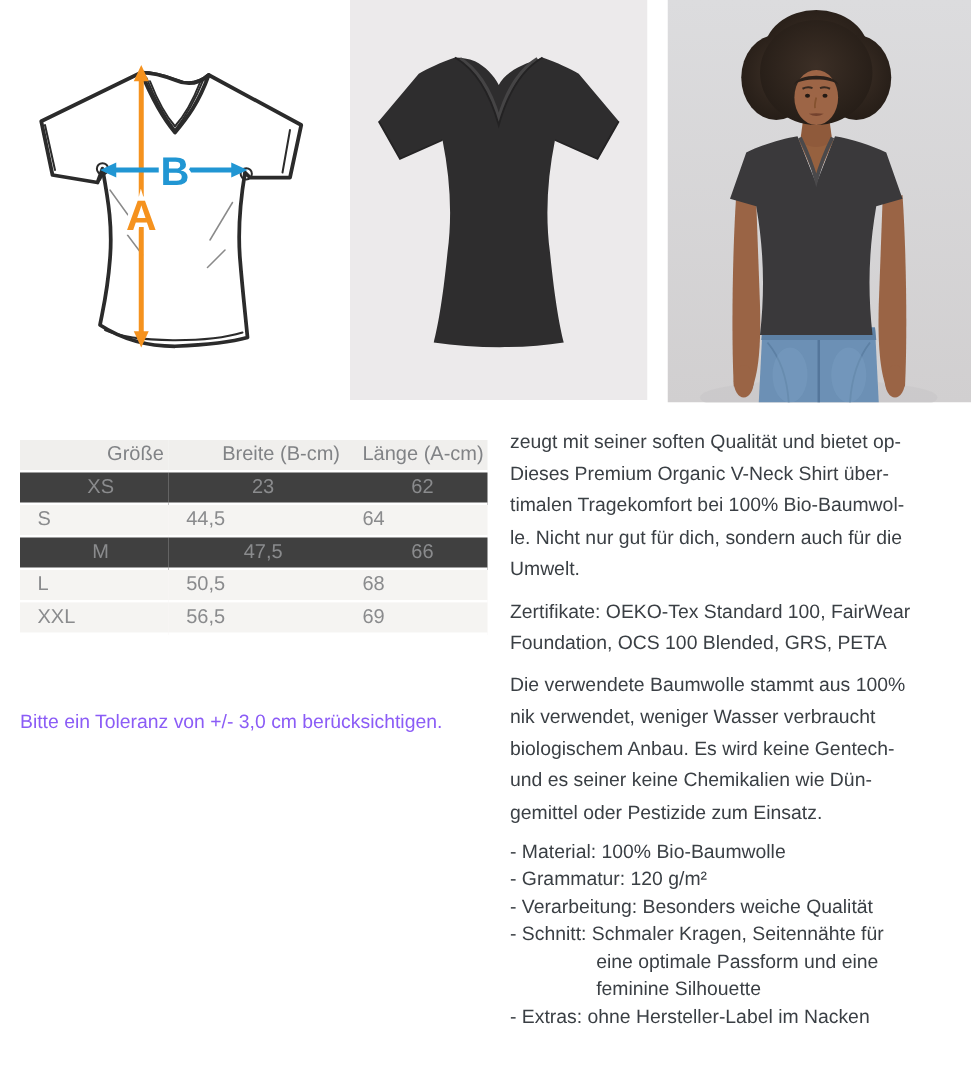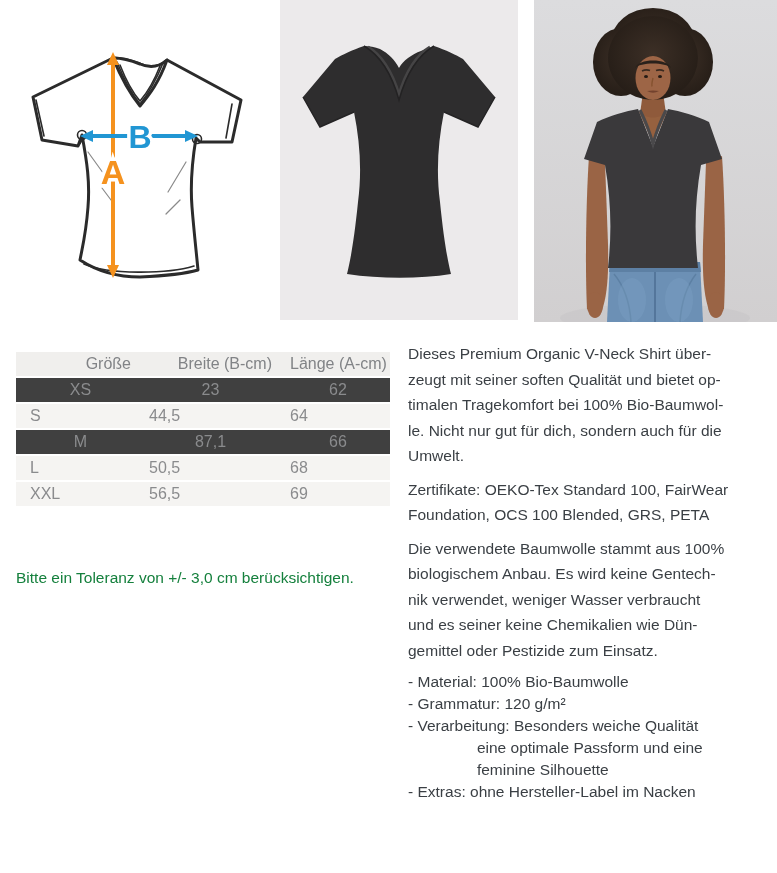--- a/index.html
+++ b/index.html
@@ -30,21 +30,21 @@
     height:26px; padding:0 4px 0 14px; text-align:left;
     font-weight:normal; border-bottom:2px solid #ffffff;
     overflow:hidden; white-space:nowrap;
   }
   table.size-table thead th { background:#f0efed; color:#818386;text-align:right; }
   table.size-table tr.odd  td { background:#404040;text-align:center; }
   table.size-table tr.even td { background:#f5f4f2; }
 
   .tolerance-note {
     position:absolute; left:16px; top:569px;
-    font-size:15.5px; color:#15803d; white-space:pre;
+    font-size:15.5px; color:#8b5cf6; white-space:pre;
   }
 
   
   .description {
     position:absolute; left:408px; top:341px; width:366px;
     font-size:15.5px; color:#3a3f44;
   }
   .description .par { line-height:25.5px; margin:0 0 8px 0; }
   .description .par.list { line-height:22px; margin-bottom:11px; }
   .description .line { white-space:pre; }
@@ -228,61 +228,62 @@
           <td>23</td>
           <td>62</td>
         </tr>
         <tr class="even">
           <td>S</td>
           <td>44,5</td>
           <td>64</td>
         </tr>
         <tr class="odd">
           <td>M</td>
-          <td>87,1</td>
+          <td>47,5</td>
           <td>66</td>
         </tr>
         <tr class="even">
           <td>L</td>
           <td>50,5</td>
           <td>68</td>
         </tr>
         <tr class="even">
           <td>XXL</td>
           <td>56,5</td>
           <td>69</td>
         </tr>
       </tbody>
     </table>
   </div>
 
   <div class="tolerance-note">Bitte ein Toleranz von +/- 3,0 cm berücksichtigen.</div>
 
   <div class="description">
     <div class="par">
+      <div class="line">zeugt mit seiner soften Qualität und bietet op-</div>
       <div class="line">Dieses Premium Organic V-Neck Shirt über-</div>
-      <div class="line">zeugt mit seiner soften Qualität und bietet op-</div>
       <div class="line">timalen Tragekomfort bei 100% Bio-Baumwol-</div>
       <div class="line">le. Nicht nur gut für dich, sondern auch für die</div>
       <div class="line">Umwelt.</div>
     </div>
     <div class="par">
       <div class="line">Zertifikate: OEKO-Tex Standard 100, FairWear</div>
       <div class="line">Foundation, OCS 100 Blended, GRS, PETA</div>
     </div>
     <div class="par">
       <div class="line">Die verwendete Baumwolle stammt aus 100%</div>
+      <div class="line">nik verwendet, weniger Wasser verbraucht</div>
       <div class="line">biologischem Anbau. Es wird keine Gentech-</div>
-      <div class="line">nik verwendet, weniger Wasser verbraucht</div>
       <div class="line">und es seiner keine Chemikalien wie Dün-</div>
       <div class="line">gemittel oder Pestizide zum Einsatz.</div>
     </div>
     <div class="par list">
       <div class="line">- Material: 100% Bio-Baumwolle</div>
       <div class="line">- Grammatur: 120 g/m²</div>
       <div class="line">- Verarbeitung: Besonders weiche Qualität</div>
+      <div class="line">- Schnitt: Schmaler Kragen, Seitennähte für</div>
       <div class="line">                eine optimale Passform und eine</div>
       <div class="line">                feminine Silhouette</div>
       <div class="line">- Extras: ohne Hersteller-Label im Nacken</div>
     </div>
   </div>
 
 </div>
 
 </body></html>

